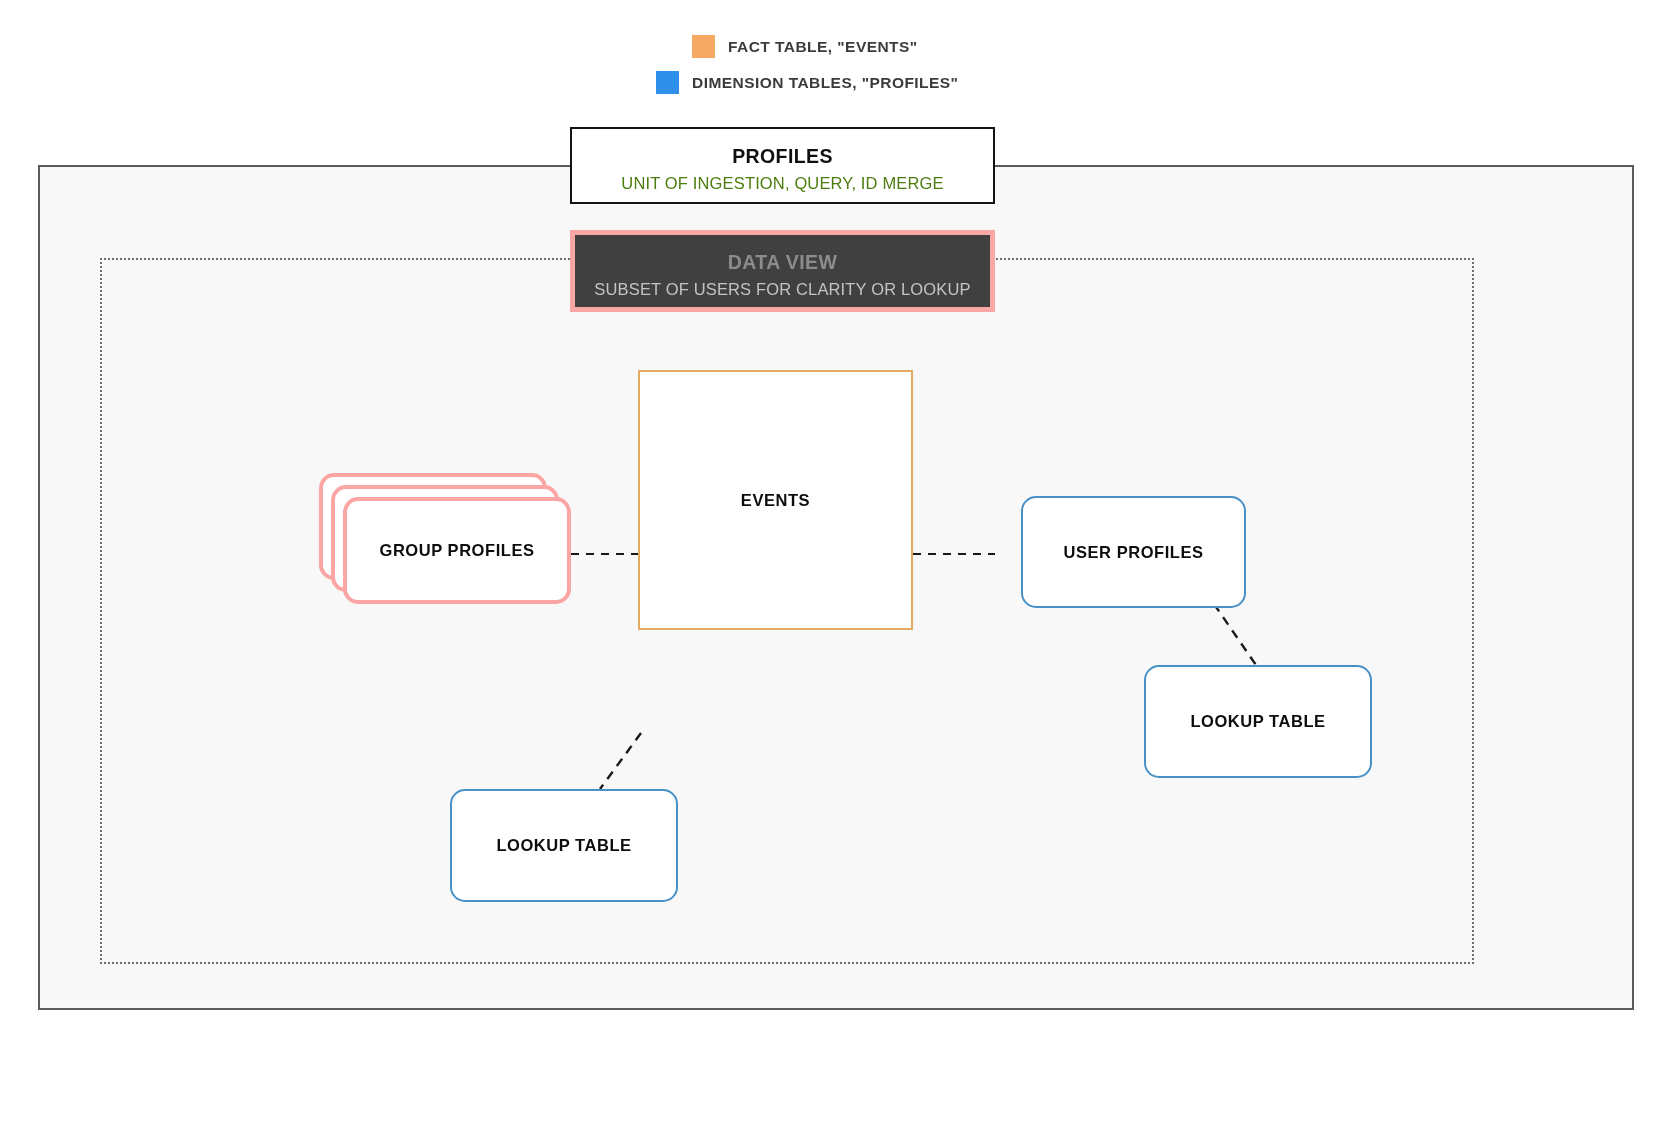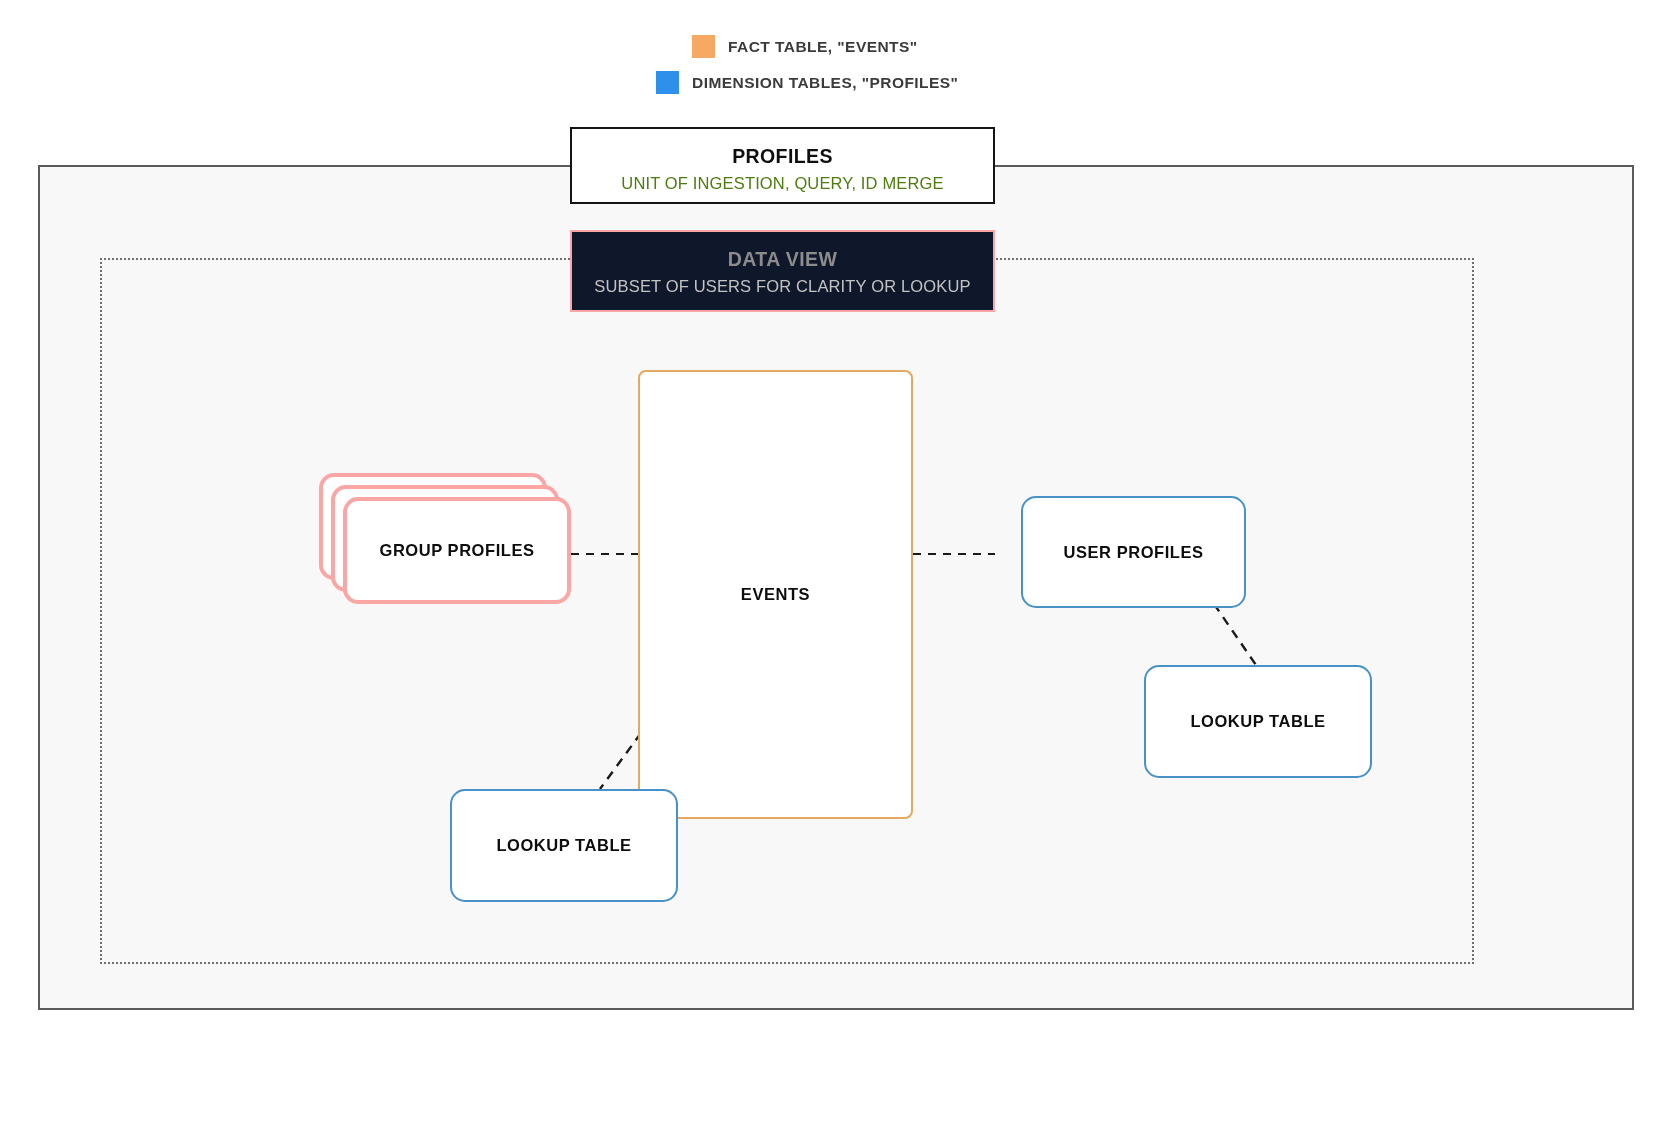--- a/index.html
+++ b/index.html
@@ -84,22 +84,22 @@
     top: 127px;
     width: 425px;
     height: 77px;
     border: 2px solid #141414;
   }
   #dataview-card {
     left: 570px;
     top: 230px;
     width: 425px;
     height: 82px;
-    border: 2px solid #fca5a5;
-    background: #0f172a;
+    border: 5px solid #fca5a5;
+    background: #404040;
   }
   .card-title {
     font-size: 19.5px;
     font-weight: bold;
     letter-spacing: 0.4px;
     line-height: 1.25;
   }
   .card-sub {
     font-size: 16.5px;
     letter-spacing: 0.15px;
@@ -136,23 +136,23 @@
     letter-spacing: 0.55px;
     color: #0d0d0d;
     white-space: nowrap;
   }
 
   
   #events-node {
     left: 638px;
     top: 370px;
     width: 275px;
-    height: 449px;
+    height: 260px;
     border: 2px solid #e3a961;
-    border-radius: 8px;
+    border-radius: 0;
   }
 
   
   #group-profiles-stack {
     position: absolute;
     left: 319px;
     top: 473px;
     width: 252px;
     height: 135px;
   }

